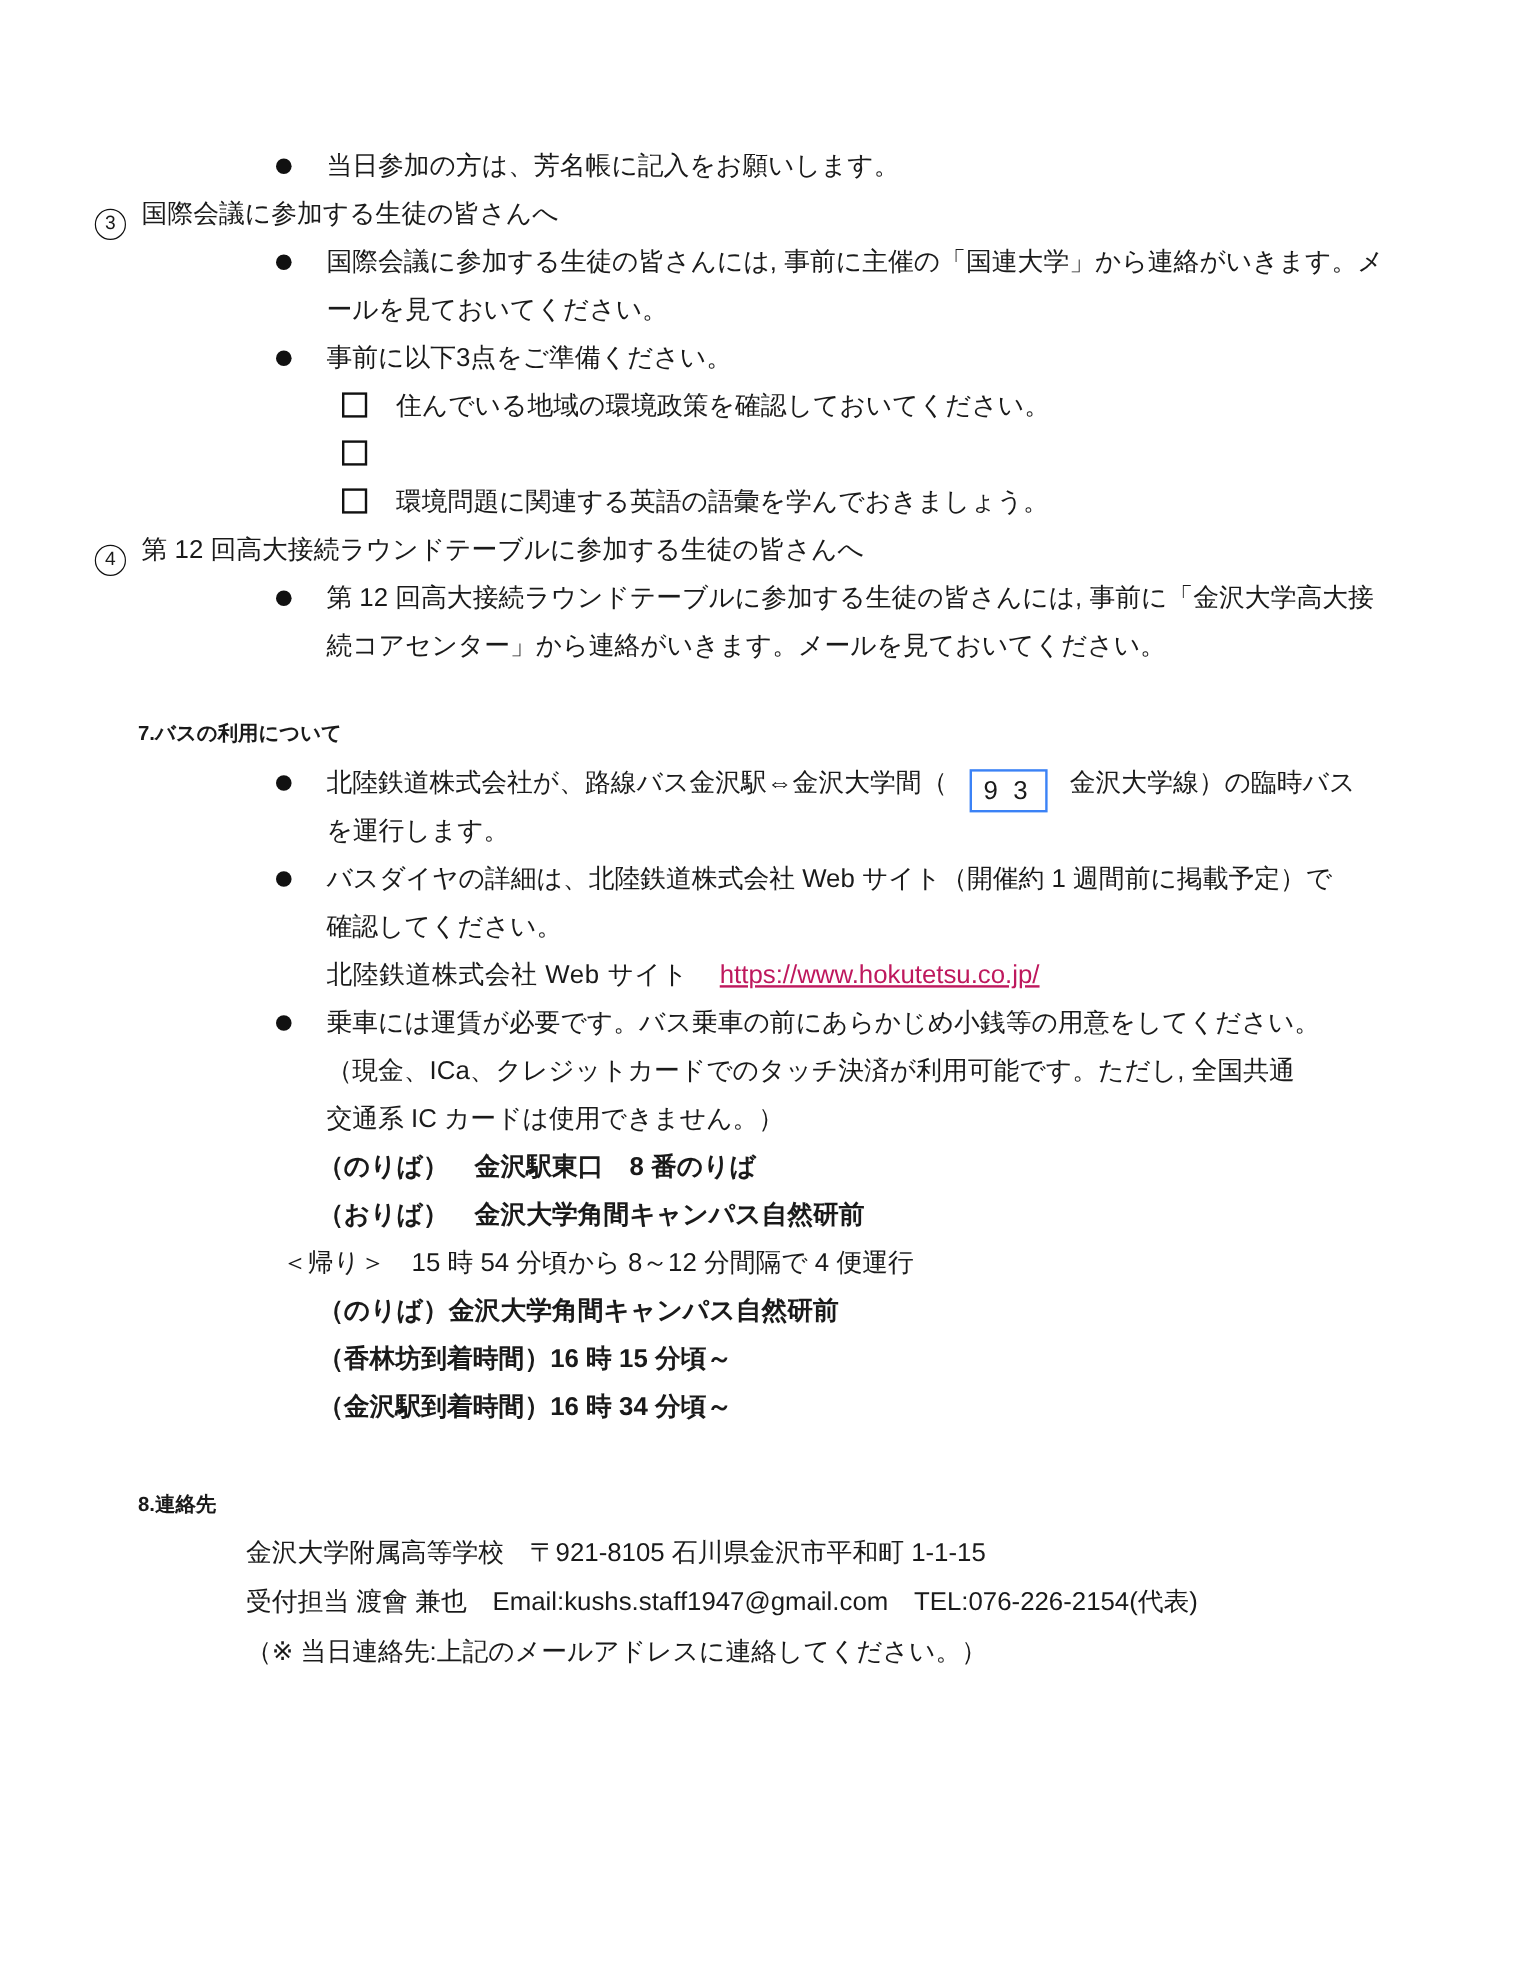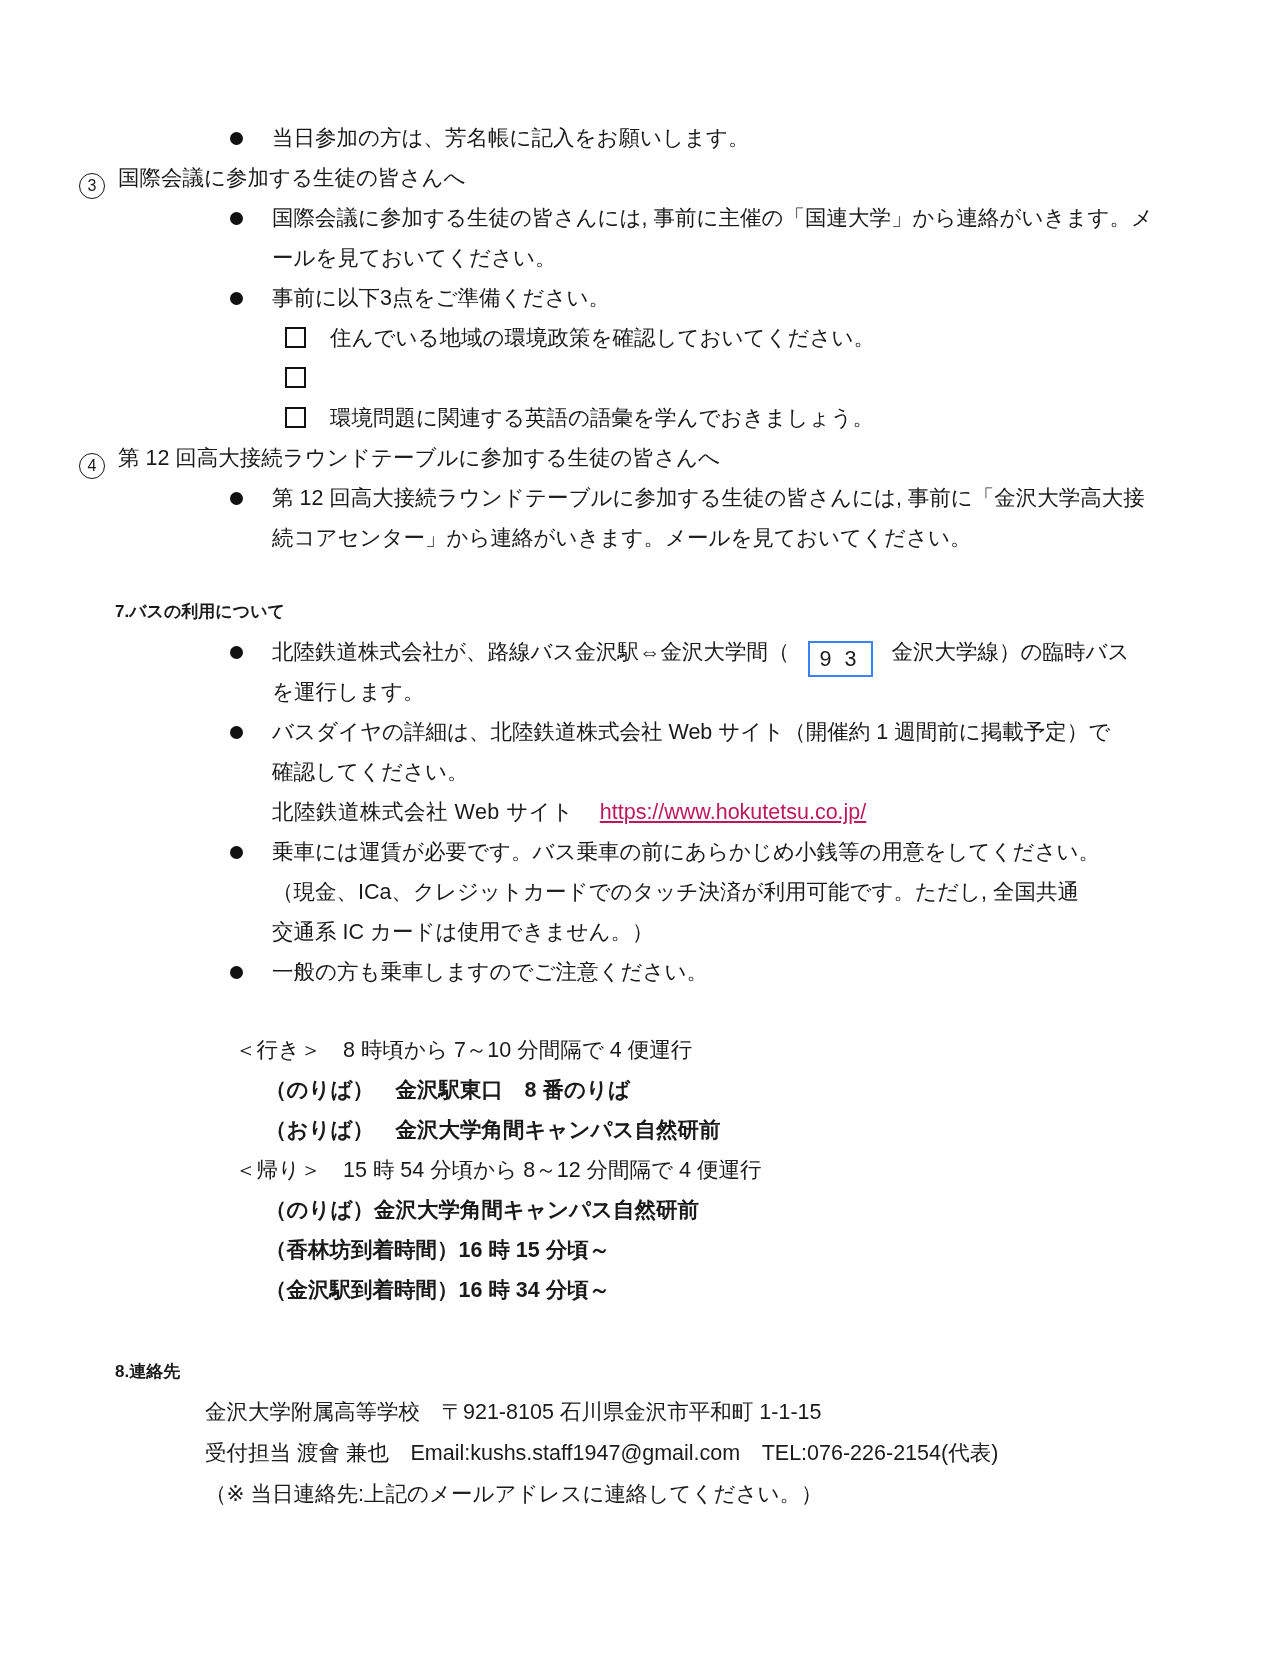--- a/index.html
+++ b/index.html
@@ -129,28 +129,21 @@
       <span class="bullet-dot"></span>
       <span>乗車には運賃が必要です。バス乗車の前にあらかじめ小銭等の用意をしてください。</span>
     </div>
     <div class="row lvl-bul">
       <span>（現金、ICa、クレジットカードでのタッチ決済が利用可能です。ただし, 全国共通</span>
     </div>
     <div class="row lvl-bul">
       <span>交通系 IC カードは使用できません。）</span>
     </div>
 
-    <div class="row lvl-bul">
-      <span class="bullet-dot"></span>
-      <span>一般の方も乗車しますのでご注意ください。</span>
-    </div>
 
-    <div class="row sched-h gap-before-sched">
-      <span>＜行き＞　8 時頃から 7～10 分間隔で 4 便運行</span>
-    </div>
     <div class="row sched-d">
       <span>（のりば）　金沢駅東口　8 番のりば</span>
     </div>
     <div class="row sched-d">
       <span>（おりば）　金沢大学角間キャンパス自然研前</span>
     </div>
     <div class="row sched-h">
       <span>＜帰り＞　15 時 54 分頃から 8～12 分間隔で 4 便運行</span>
     </div>
     <div class="row sched-d">

